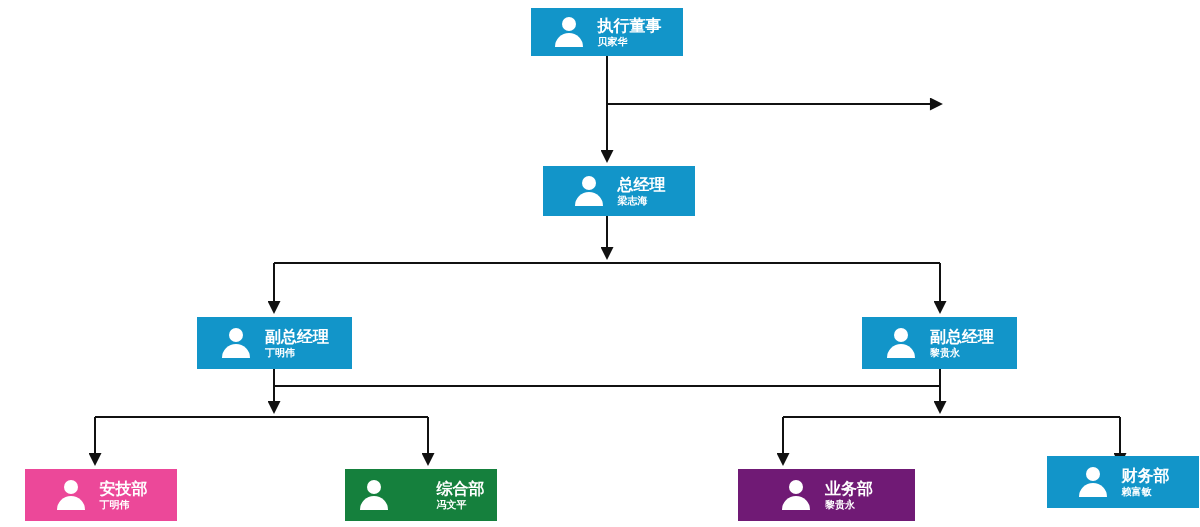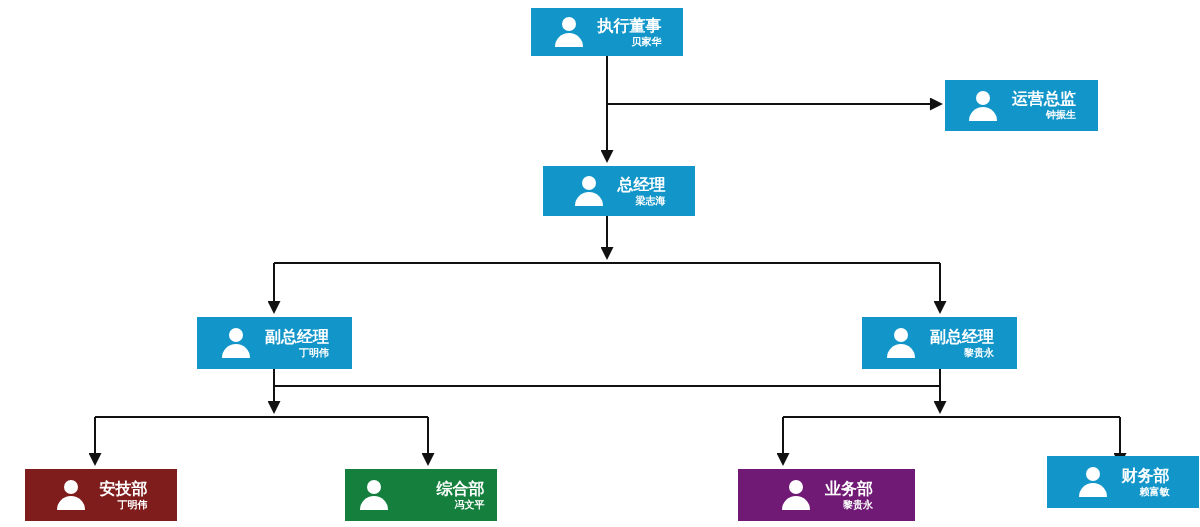--- a/index.html
+++ b/index.html
@@ -50,21 +50,21 @@
   }
   .person-icon::after {
     content: "";
     position: absolute;
     bottom: 1px; left: 50%;
     transform: translateX(-50%);
     width: 28px; height: 14px;
     background: #ffffff;
     border-radius: 14px 14px 0 0;
   }
-  .node-text { text-align: right; }
+  .node-text { text-align: left; }
   .node-title {
     font-size: 16px;
     font-weight: 700;
     line-height: 1.25;
     white-space: nowrap;
   }
   .node-person-name {
     font-size: 10px;
     font-weight: 700;
     line-height: 1.25;
@@ -106,27 +106,20 @@
   </svg>
 
   <div class="node" style="left: 531px; top: 8px; width: 152px; height: 48px; background: rgb(18, 149, 201); color: rgb(255, 255, 255);">
     <span class="person-icon"></span>
     <span class="node-text">
       <span class="node-title" style="display:block">执行董事</span>
       <span class="node-person-name" style="display:block">贝家华</span>
     </span>
   </div>
 
-  <div class="node" style="left: 945px; top: 80px; width: 153px; height: 51px; background: rgb(18, 149, 201); color: rgb(255, 255, 255);">
-    <span class="person-icon"></span>
-    <span class="node-text">
-      <span class="node-title" style="display:block">运营总监</span>
-      <span class="node-person-name" style="display:block">钟振生</span>
-    </span>
-  </div>
 
   <div class="node" style="left: 531px; top: 166px; width: 152px; height: 50px; background: rgb(18, 149, 201); color: rgb(255, 255, 255); margin-left: 12px;">
     <span class="person-icon"></span>
     <span class="node-text">
       <span class="node-title" style="display:block">总经理</span>
       <span class="node-person-name" style="display:block">梁志海</span>
     </span>
   </div>
 
   <div class="node" style="left: 197px; top: 317px; width: 155px; height: 52px; background: rgb(18, 149, 201); color: rgb(255, 255, 255);">
@@ -138,21 +131,21 @@
   </div>
 
   <div class="node" style="left: 862px; top: 317px; width: 155px; height: 52px; background: rgb(18, 149, 201); color: rgb(255, 255, 255);">
     <span class="person-icon"></span>
     <span class="node-text">
       <span class="node-title" style="display:block">副总经理</span>
       <span class="node-person-name" style="display:block">黎贵永</span>
     </span>
   </div>
 
-  <div class="node" style="left: 25px; top: 469px; width: 152px; height: 52px; background: #7f1d1d; color: rgb(255, 255, 255);">
+  <div class="node" style="left: 25px; top: 469px; width: 152px; height: 52px; background: #ec4899; color: rgb(255, 255, 255);">
     <span class="person-icon"></span>
     <span class="node-text">
       <span class="node-title" style="display:block">安技部</span>
       <span class="node-person-name" style="display:block">丁明伟</span>
     </span>
   </div>
 
   <div class="node" style="left: 345px; top: 469px; width: 152px; height: 52px; background: #15803d; color: rgb(255, 255, 255); gap: 47px;">
     <span class="person-icon"></span>
     <span class="node-text">

